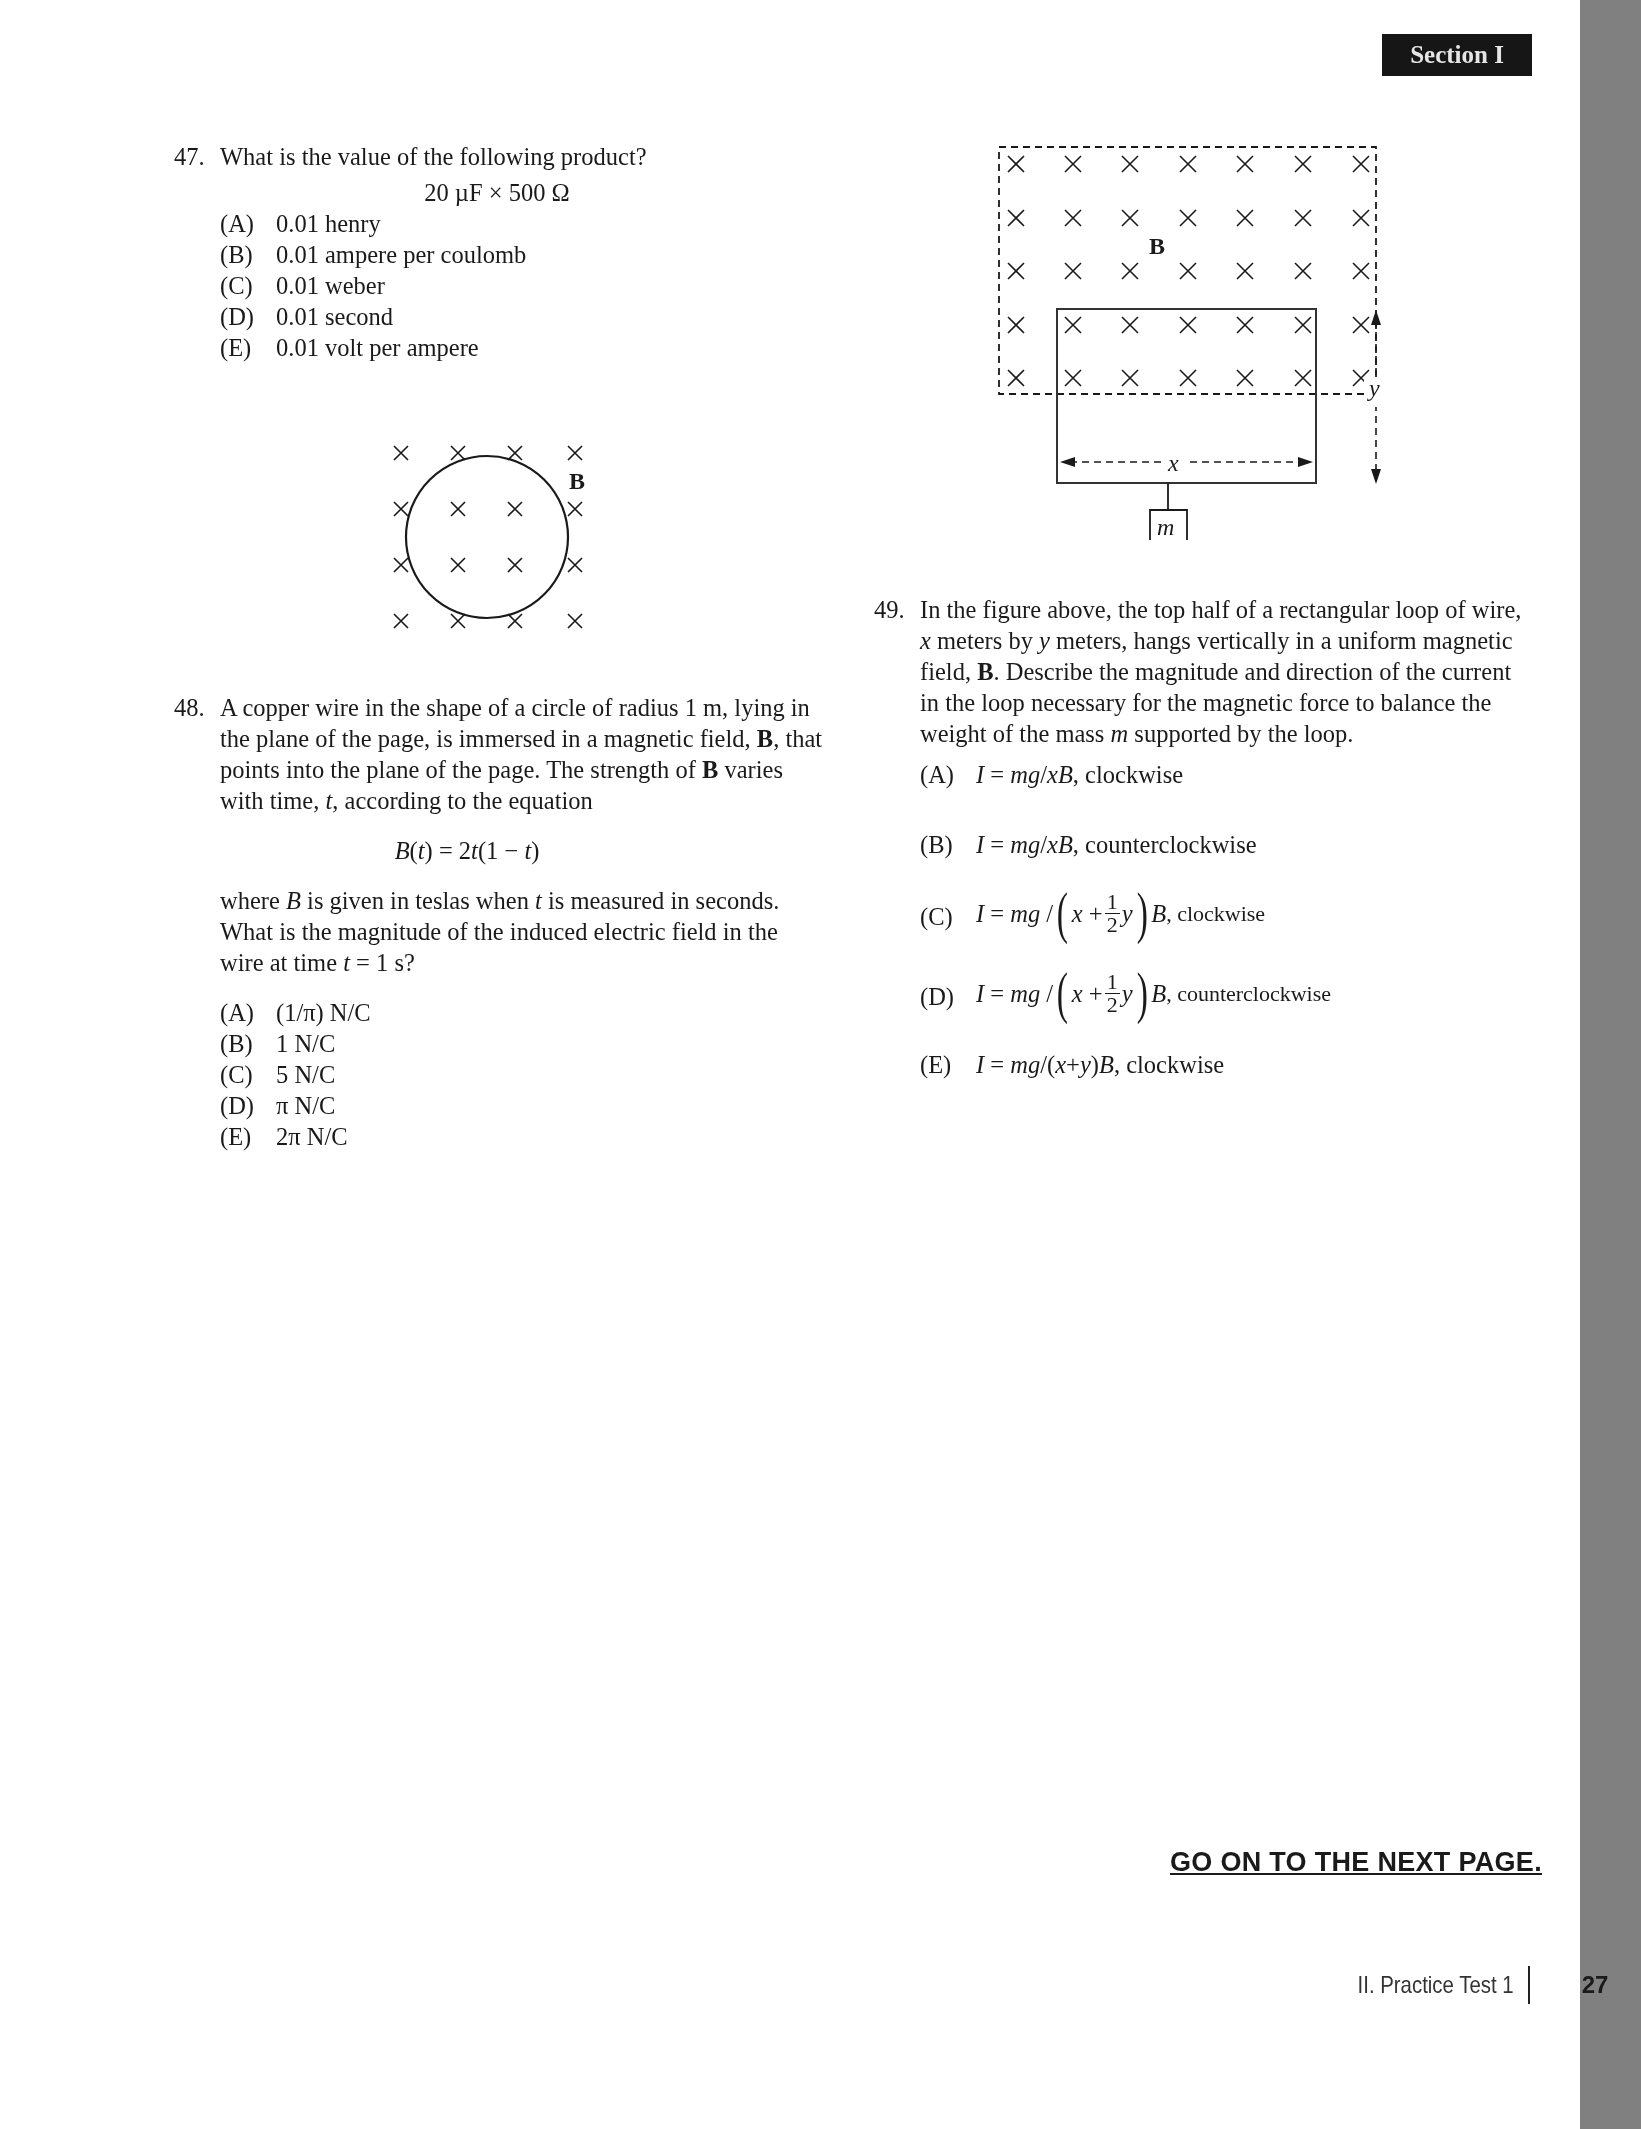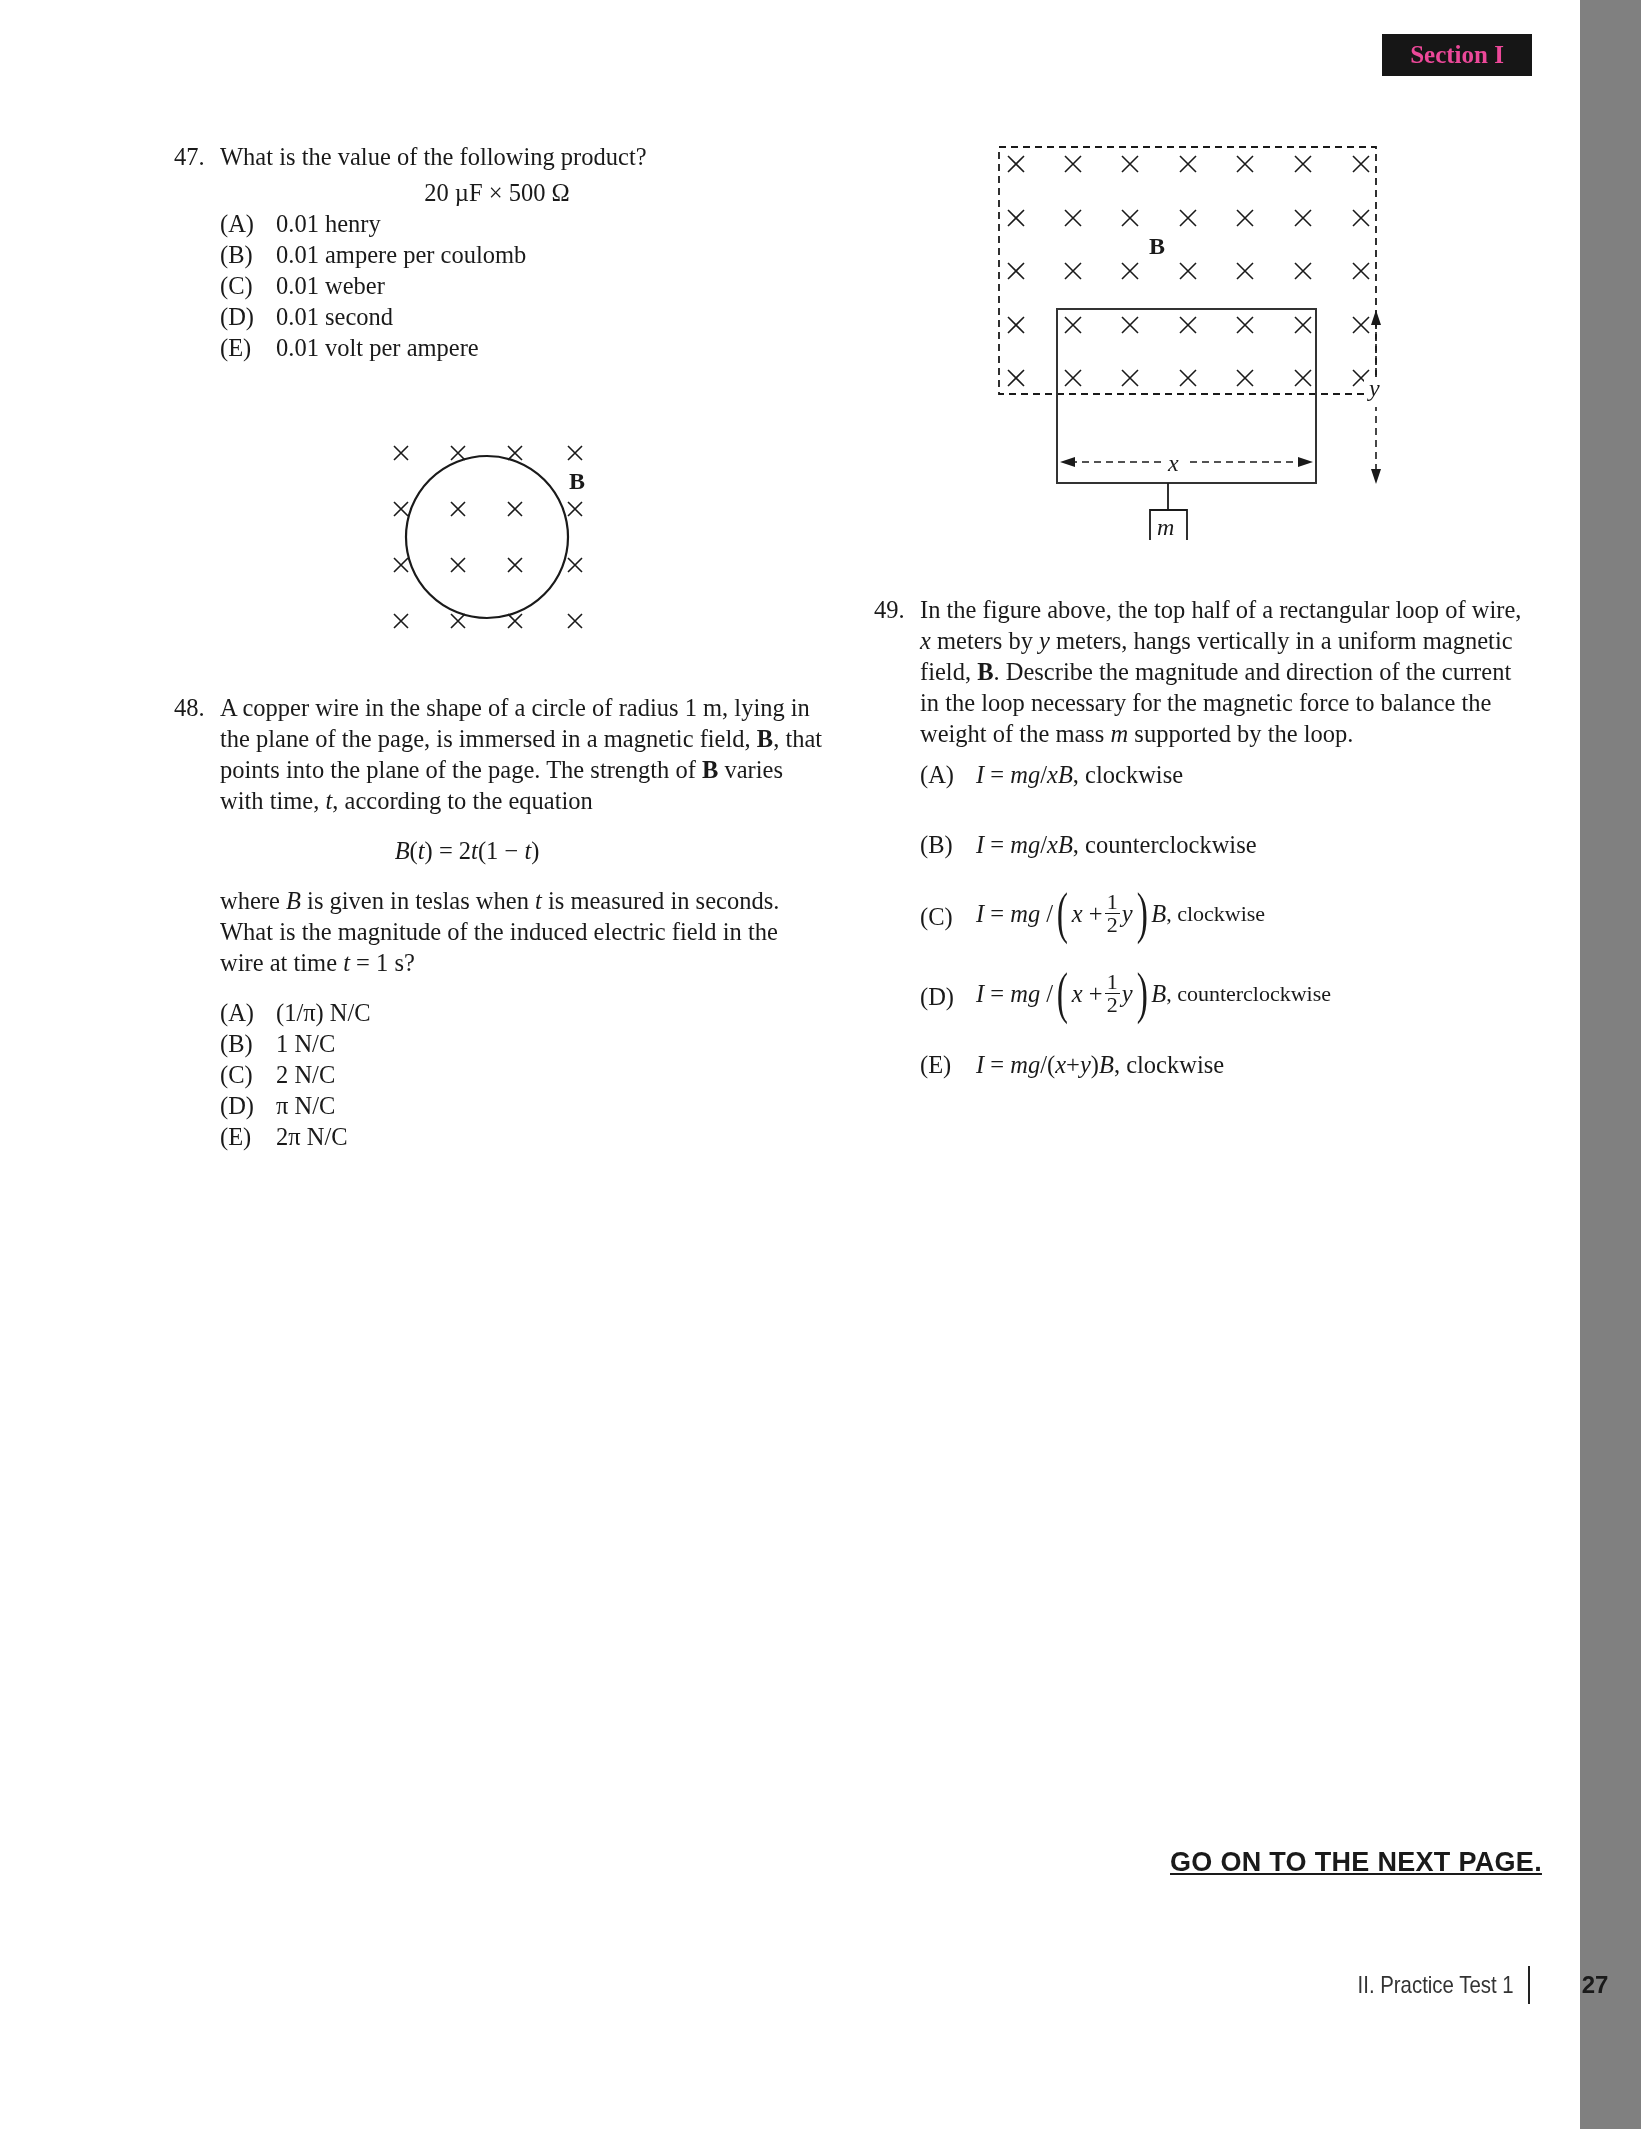--- a/index.html
+++ b/index.html
@@ -4,21 +4,21 @@
 <style>
   html, body { margin: 0; padding: 0; }
   body {
     width: 1641px; height: 2129px; position: relative; overflow: hidden;
     background: #ffffff; color: #1a1a1a;
     font-family: "Liberation Serif", "DejaVu Serif", serif;
   }
   .side-tab { position: absolute; left: 1580px; top: 0; width: 61px; height: 2129px; background: #808080; }
   .section-badge {
     position: absolute; left: 1382px; top: 34px; width: 150px; height: 42px;
-    background: #161616; color: #ec4899; font-weight: bold; font-size: 25px;
+    background: #161616; color: #e5e5e5; font-weight: bold; font-size: 25px;
     display: flex; align-items: center; justify-content: center;
   }
   .q { position: absolute; font-size: 24.5px; line-height: 31px; }
   .q .num { position: absolute; left: 0; top: 0; }
   .q .body { margin-left: 46px; }
   .centered { text-align: center; }
   .opts { margin-left: 46px; }
   .opt { display: flex; }
   .opt .letter { width: 56px; flex: none; }
   i { font-style: italic; }
@@ -102,21 +102,21 @@
     <div class="opt">
         <span class="letter">(A)</span>
         <span>(1/π) N/C</span>
       </div>
     <div class="opt">
         <span class="letter">(B)</span>
         <span>1 N/C</span>
       </div>
     <div class="opt">
         <span class="letter">(C)</span>
-        <span>2 N/C</span>
+        <span>5 N/C</span>
       </div>
     <div class="opt">
         <span class="letter">(D)</span>
         <span>π N/C</span>
       </div>
     <div class="opt">
         <span class="letter">(E)</span>
         <span>2π N/C</span>
       </div>
   </div>

